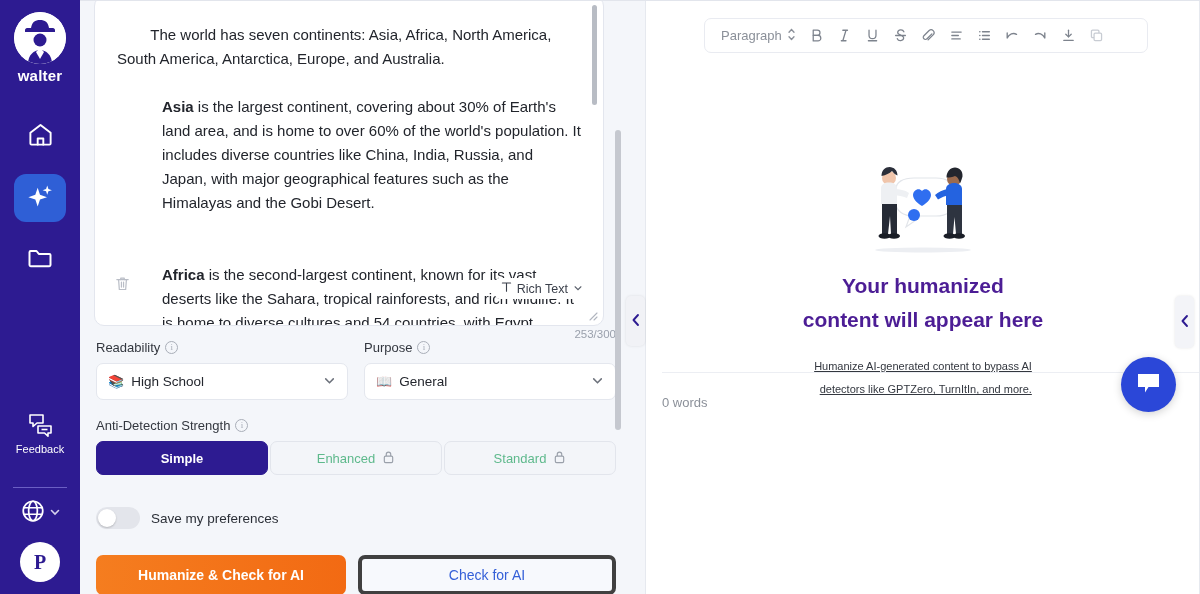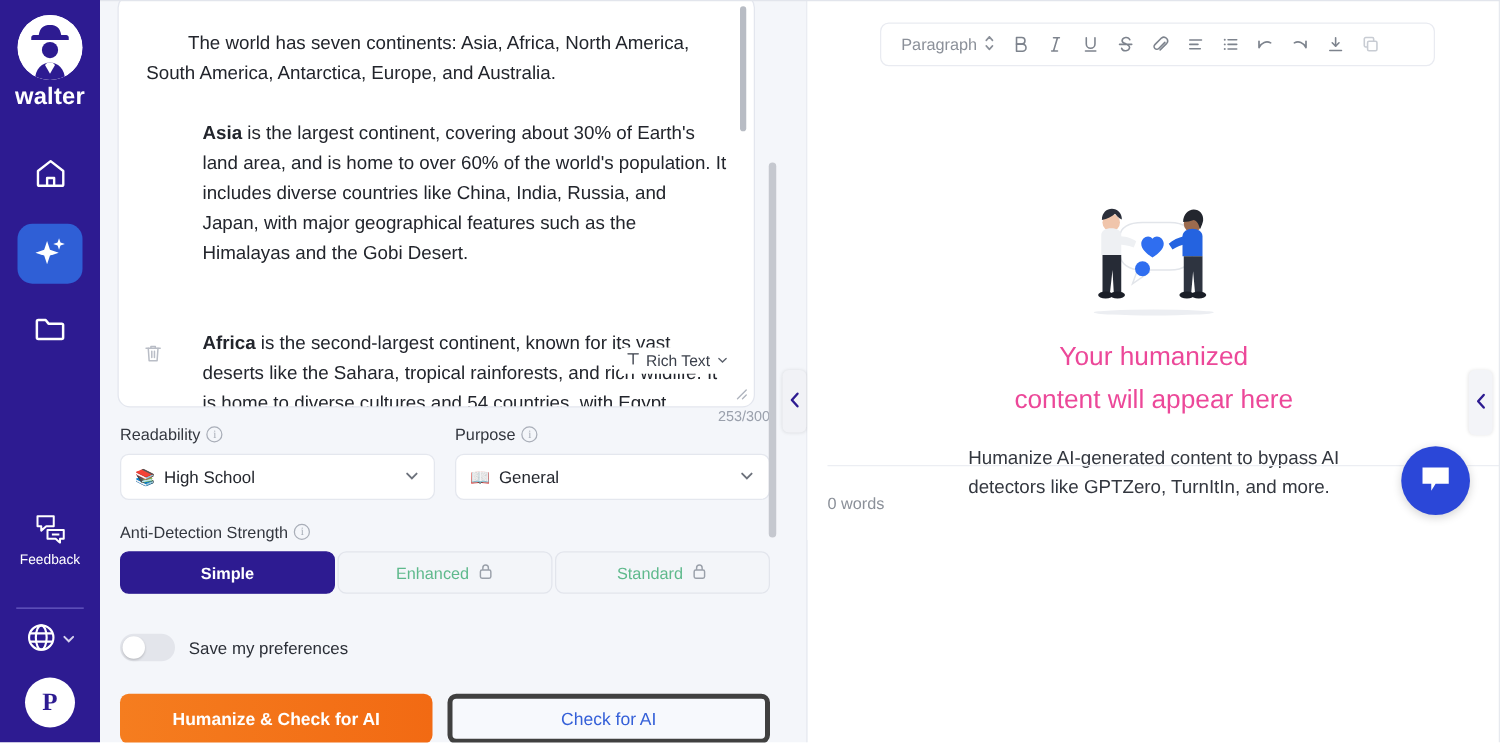--- a/index.html
+++ b/index.html
@@ -20,21 +20,21 @@
     position: relative;
   }
   .brand { margin-top: 12px; display:flex; flex-direction:column; align-items:center; }
   .brand-logo {
     width: 52px; height: 52px; border-radius: 50%;
     background: #ffffff;
     display: flex; align-items: center; justify-content: center;
     overflow: hidden;
   }
   .brand-name {
-    color: #ffffff; font-size: 19px; font-weight: bold;
+    color: #ffffff; font-size: 15px; font-weight: bold;
     letter-spacing: .2px; margin-top: 3px;
   }
   .nav { margin-top: 28px; display: flex; flex-direction: column; align-items: center; gap: 14px; }
   .nav-item {
     width: 52px; height: 48px; border-radius: 12px;
     display: flex; align-items: center; justify-content: center;
     cursor: pointer;
   }
   .nav-item.active { background: #2f5fd6; }
   .sidebar-spacer { flex: 1 1 auto; }
@@ -204,26 +204,26 @@
   .tb-btn {
     width: 27px; height: 27px; display: flex; align-items: center; justify-content: center;
     color: #7d838d; cursor: pointer; font-size: 14px;
   }
   .empty-state {
     position: absolute; left: 0; right: 0; top: 155px;
     display: flex; flex-direction: column; align-items: center;
   }
   .illus { width: 150px; height: 100px; }
   .empty-title {
-    margin-top: 14px; font-size: 21px; font-weight: normal; color: #ec4899;
+    margin-top: 14px; font-size: 21px; font-weight: bold; color: #4c1d95;
     text-align: center; line-height: 34px; max-width: 320px;
   }
   .empty-sub {
-    margin-top: 18px; font-size: 15px; color: #33373f;
-    text-align: left; line-height: 23px; max-width: 350px;
+    margin-top: 18px; font-size: 11px; color: #33373f;
+    text-align: right; line-height: 23px; max-width: 350px; text-decoration: underline;
   }
   .rt-footer {
     position: absolute; left: 16px; right: 0; bottom: 0;
     height: 60px; border-top: 1px solid #eceef3;
     display: flex; align-items: center;
   }
   .words { font-size: 13px; color: #8b9099; padding-left: 0; }
   .fab {
     position: absolute; right: 24px; bottom: 20px;
     width: 55px; height: 55px; border-radius: 50%;

